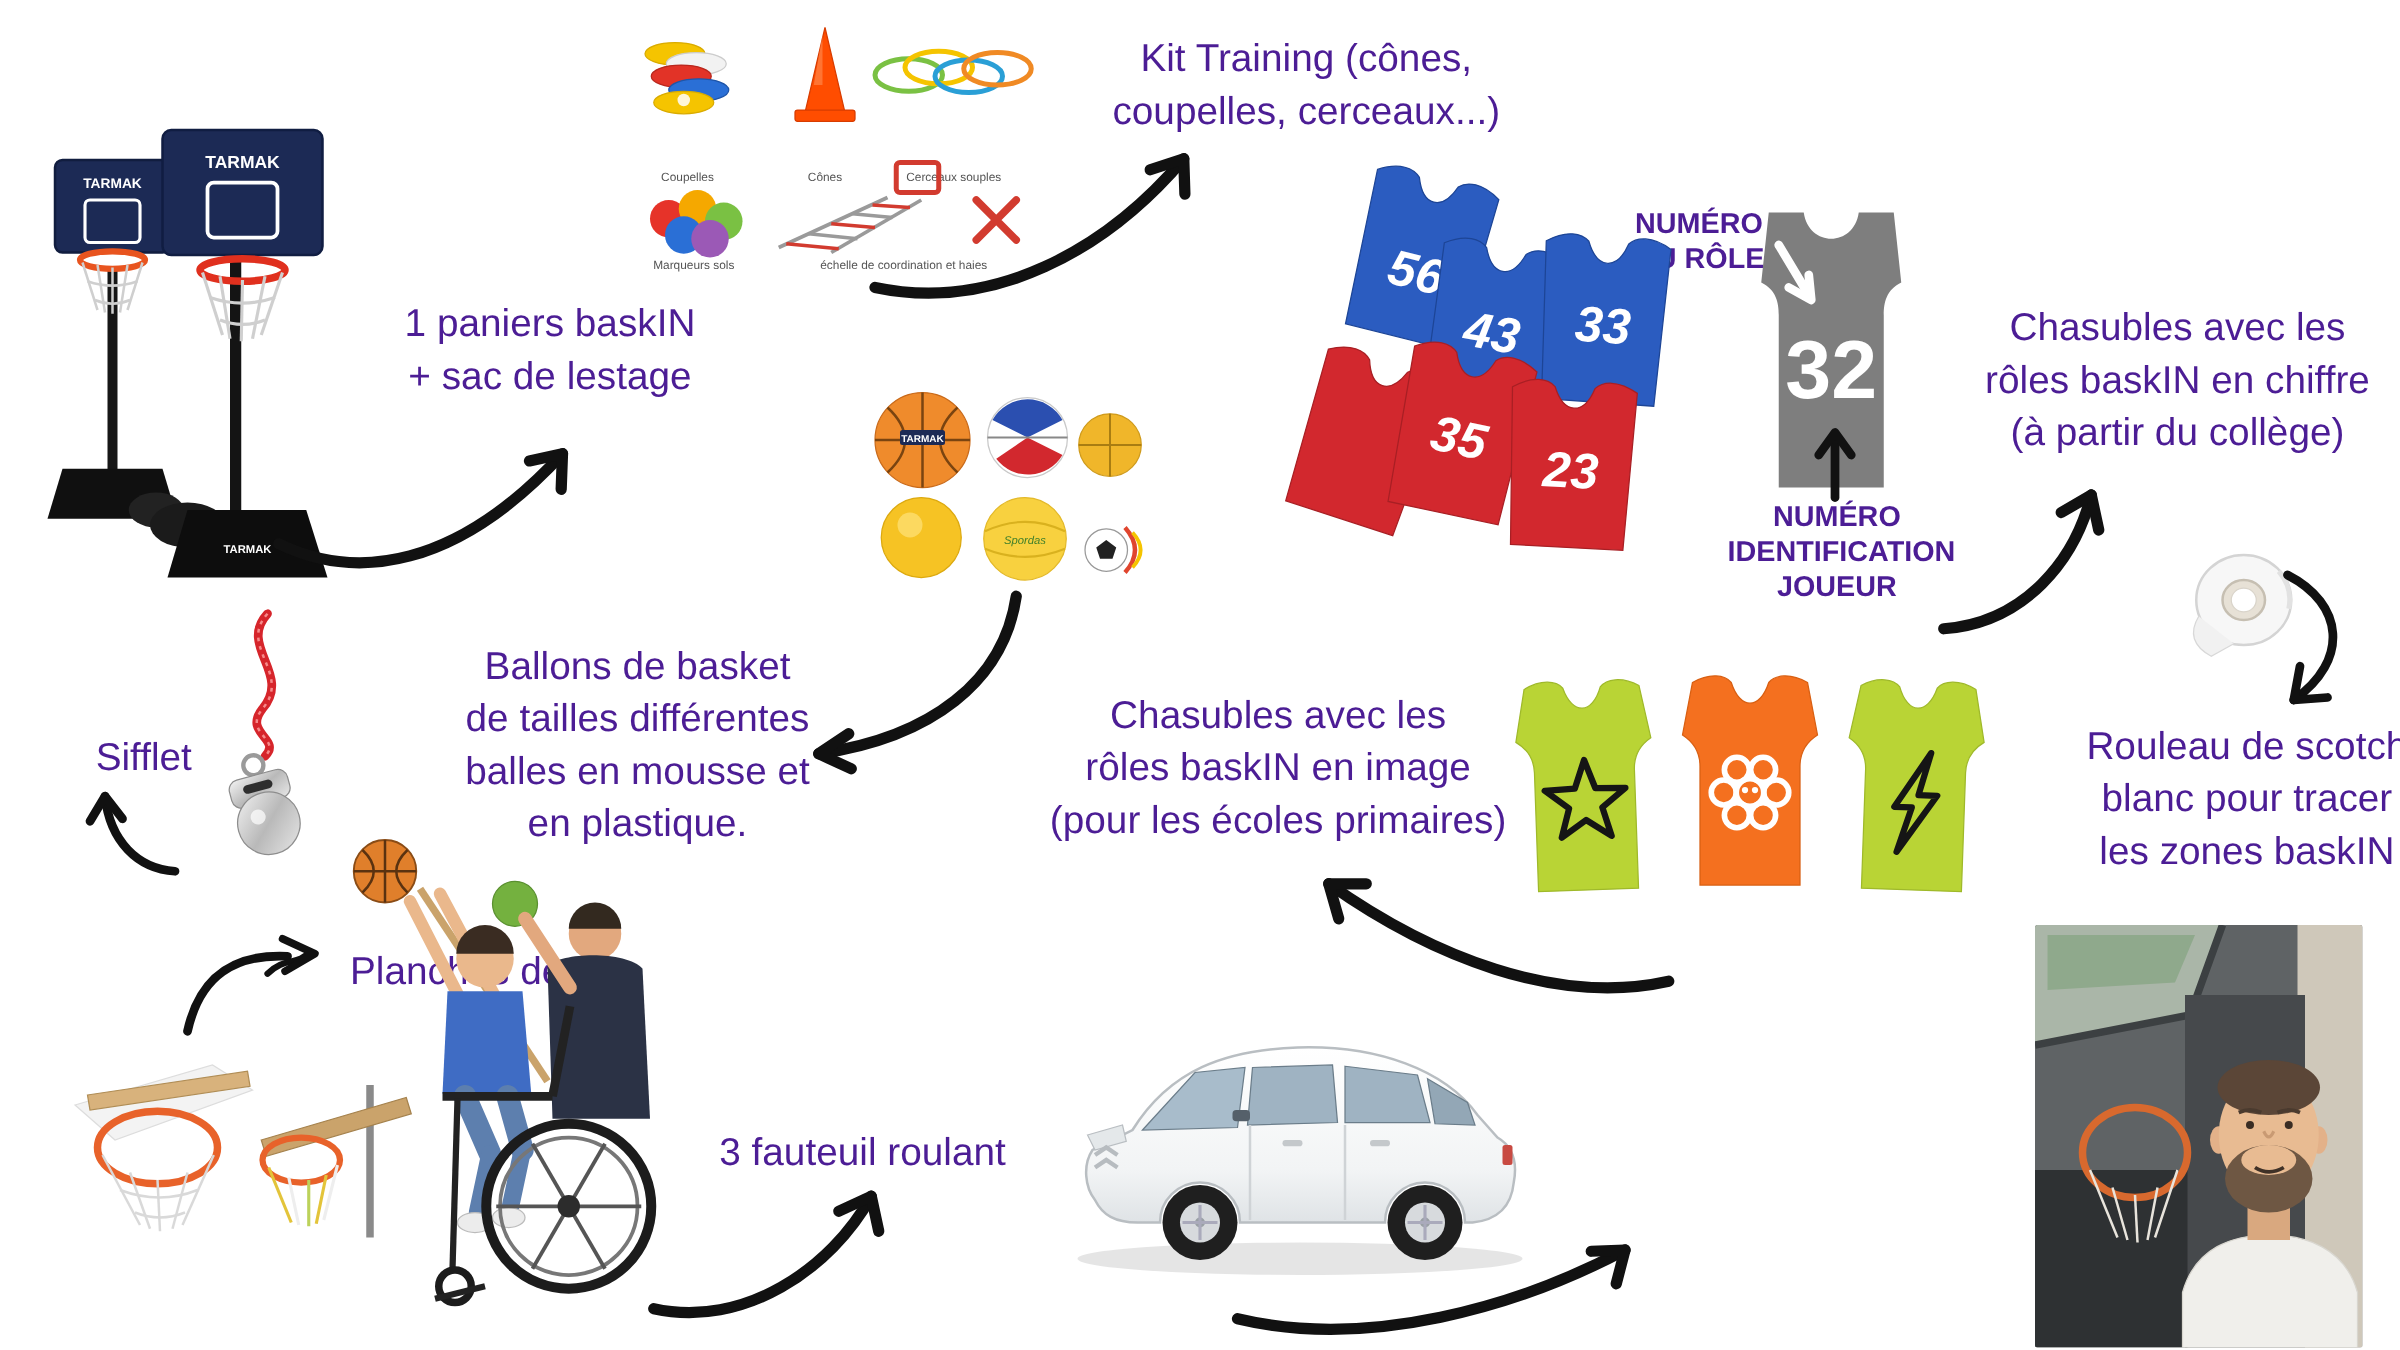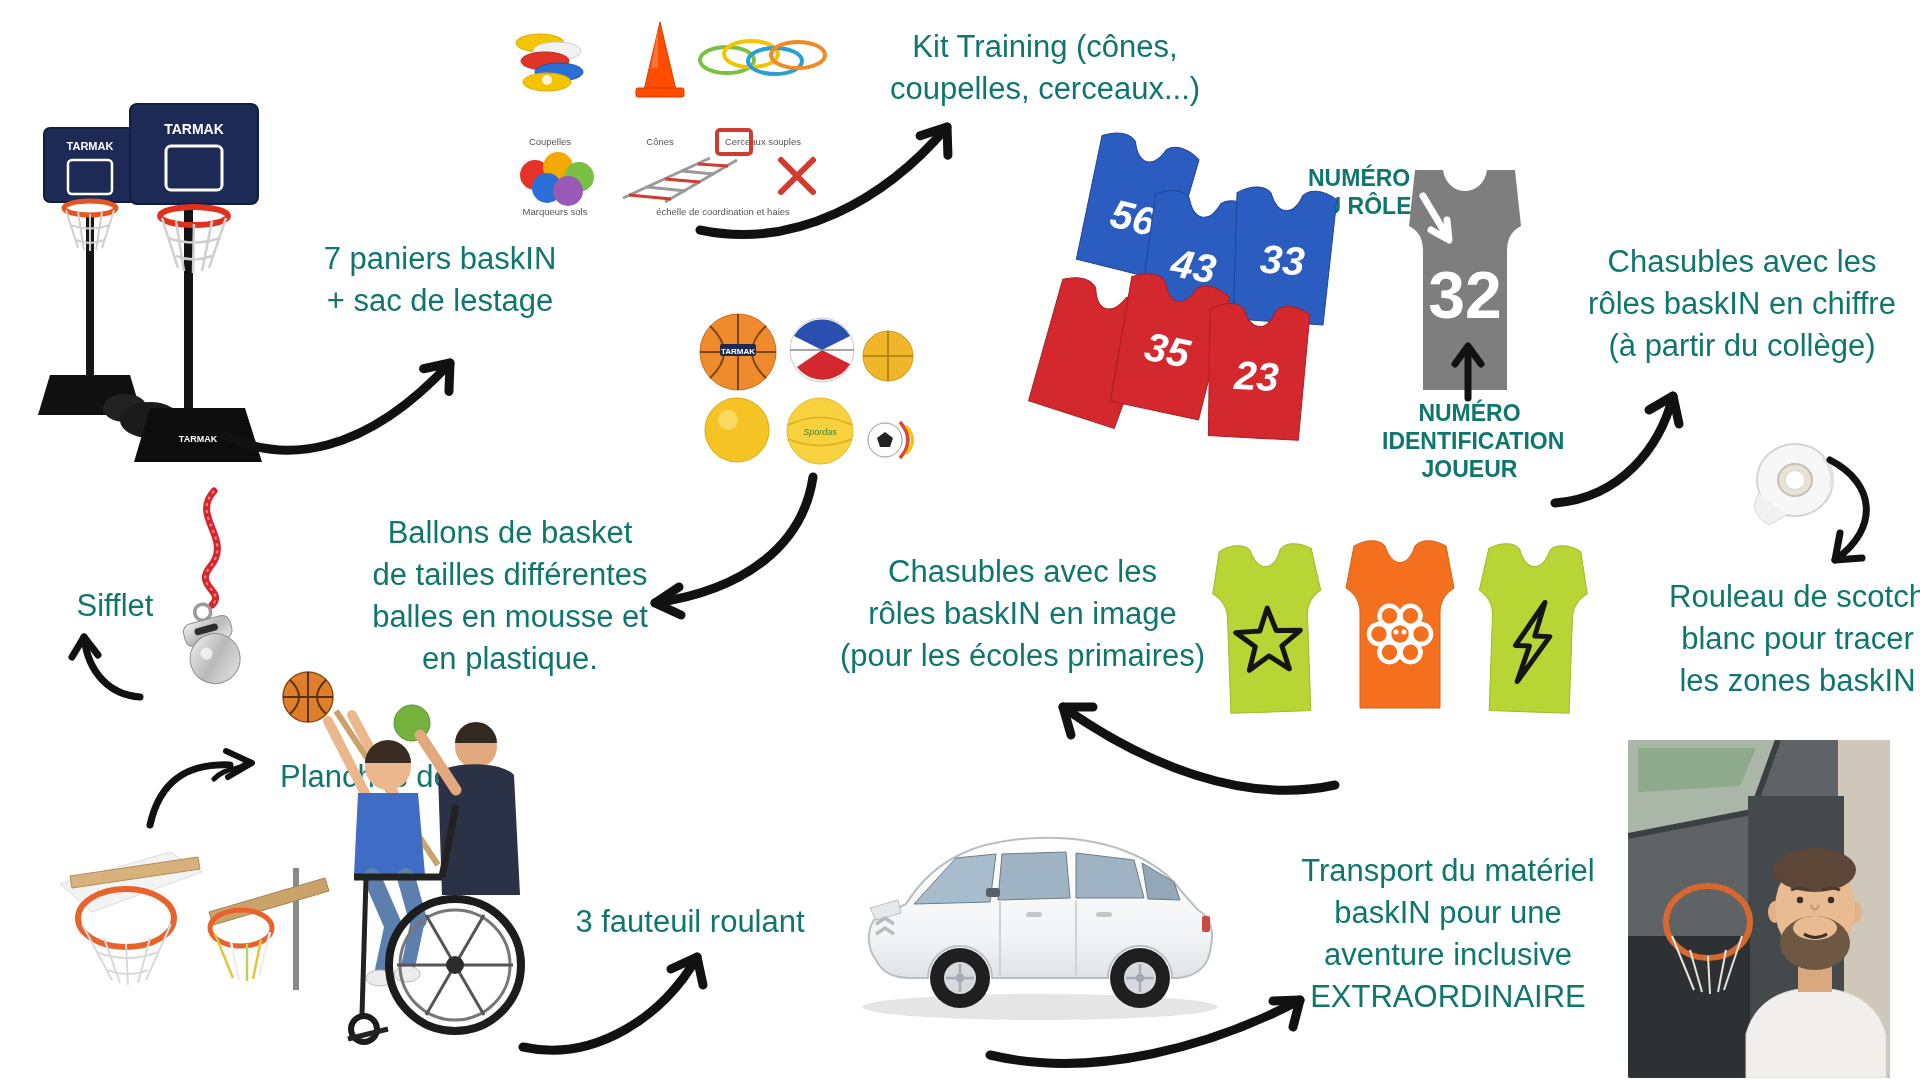--- a/index.html
+++ b/index.html
@@ -1,60 +1,56 @@
 <!DOCTYPE html>
 <html><head>
 <meta charset="utf-8">
 <style>
   * { margin:0; padding:0; box-sizing:border-box; }
   html,body { background:#ffffff; }
   body { font-family:"Liberation Sans", sans-serif; }
   #canvas { position:relative; width:1920px; height:1080px; background:#fff; overflow:hidden; }
-  .lbl { position:absolute; white-space:pre-line; color:#0f766e; font-size:31px; line-height:1.36; text-align:center; }
+  .lbl { position:absolute; white-space:pre-line; color:#4c1d95; font-size:31px; line-height:1.36; text-align:center; }
   .lbl.left { text-align:left; }
   .lbl.small { font-size:23px; font-weight:bold; line-height:1.22; }
   .gfx { position:absolute; overflow:visible; }
   .photo { position:absolute; overflow:hidden; border-radius:2px; }
   .arrow { position:absolute; overflow:visible; }
   .arrow .st { stroke:#111; stroke-width:9; fill:none; stroke-linecap:round; }
   .arrow .hd { stroke:#111; stroke-width:9; fill:none; stroke-linecap:round; stroke-linejoin:round; }
   text { font-family:"Liberation Sans", sans-serif; }
   .num { font-weight:bold; fill:#fff; font-style:italic; }
   .kitlbl { font-size:9.5px; fill:#555; }
   .brandtxt { fill:#fff; font-weight:bold; }
 </style>
 </head>
 <body>
 
 <div id="canvas">
 
-  <div class="lbl" style="left:300px;top:238px;width:280px;">7 paniers baskIN
+  <div class="lbl" style="left:300px;top:238px;width:280px;">1 paniers baskIN
 + sac de lestage</div>
   <div class="lbl" style="left:875px;top:26px;width:340px;">Kit Training  (cônes,
 coupelles, cerceaux...)</div>
   <div class="lbl" style="left:345px;top:512px;width:330px;text-align:center;">Ballons de basket
 de tailles différentes
 balles en mousse et
 en plastique.</div>
   <div class="lbl" style="left:40px;top:585px;width:150px;">Sifflet</div>
   <div class="lbl" style="left:1572px;top:241px;width:340px;">Chasubles avec les
 rôles baskIN en chiffre
 (à partir du collège)</div>
   <div class="lbl" style="left:1655px;top:576px;width:285px;">Rouleau de scotch
 blanc pour tracer
 les zones baskIN</div>
   <div class="lbl" style="left:825px;top:551px;width:395px;">Chasubles avec les
 rôles baskIN en image
 (pour les écoles primaires)</div>
   <div class="lbl left" style="left:280px;top:756px;width:240px;">Planches de tir</div>
   <div class="lbl" style="left:565px;top:901px;width:250px;">3 fauteuil roulant</div>
-  <div class="lbl" style="left:1278px;top:850px;width:340px;">Transport du matériel
-baskIN pour une
-aventure inclusive
-EXTRAORDINAIRE</div>
   <div class="lbl small left" style="left:1308px;top:164px;width:130px;">NUMÉRO
 DU RÔLE</div>
   <div class="lbl small" style="left:1382px;top:399px;width:175px;">NUMÉRO
 IDENTIFICATION
 JOUEUR</div>
 
   <svg class="gfx" style="left:30px;top:90px;" width="260" height="390" viewBox="0 0 260 390">
 
     <g>
       <rect x="56" y="125" width="8" height="165" fill="#161616"></rect>

